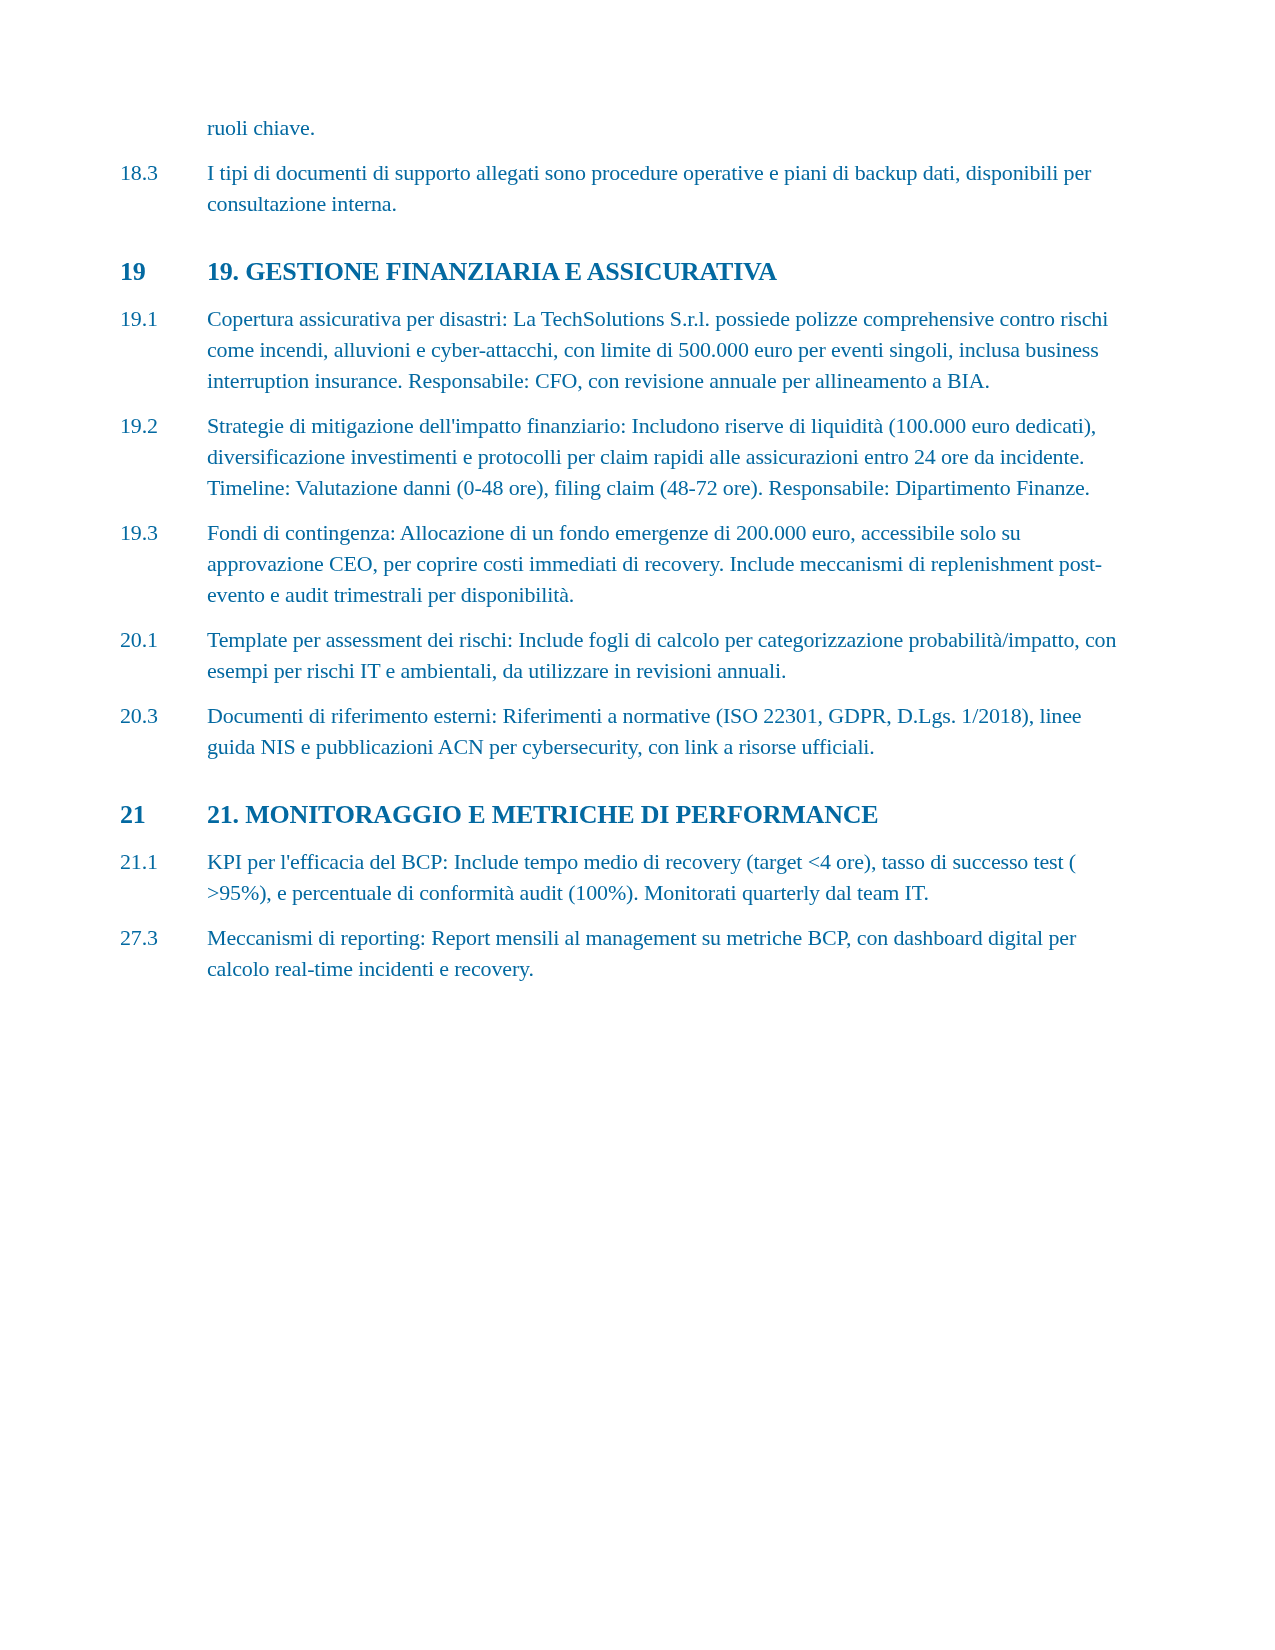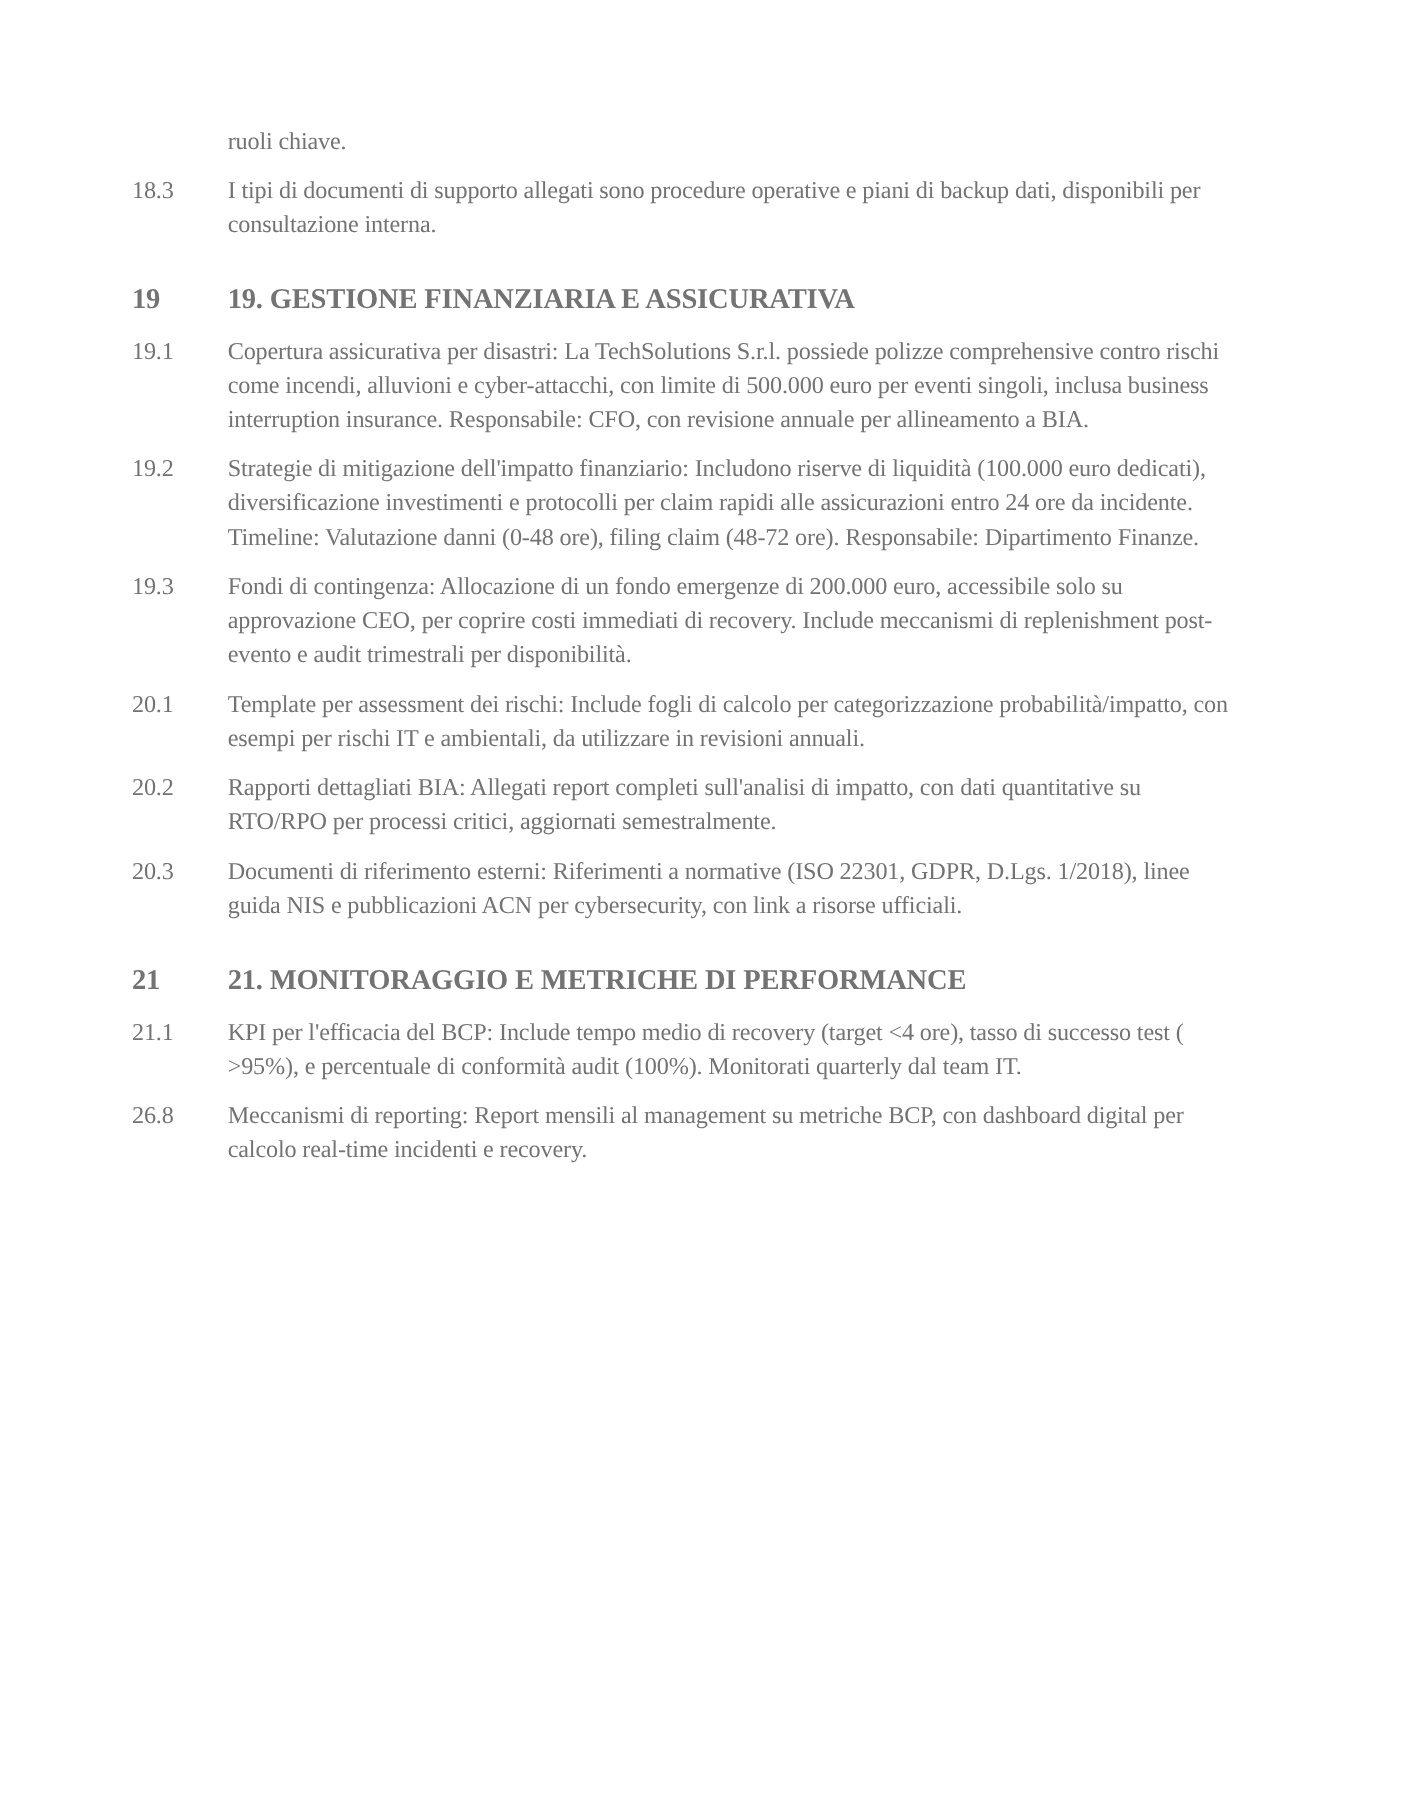--- a/index.html
+++ b/index.html
@@ -9,21 +9,21 @@
   }
   .page {
     position: relative;
     width: 1275px;
     height: 1166px;
     background: #ffffff;
     box-sizing: border-box;
     padding: 112px 150px 0 120px;
     overflow: hidden;
     font-family: "Liberation Serif", "DejaVu Serif", serif;
-    color: #737373;
+    color: #0369a1;
   }
   .row {
     display: flex;
     align-items: baseline;
   }
   .num {
     flex: 0 0 65px;
     width: 65px;
     text-align: left;
     white-space: nowrap;
@@ -80,34 +80,30 @@
   <div class="row item">
     <div class="num">19.3</div>
     <div class="txt">Fondi di contingenza: Allocazione di un fondo emergenze di 200.000 euro, accessibile solo su approvazione CEO, per coprire costi immediati di recovery. Include meccanismi di replenishment post-evento e audit trimestrali per disponibilità.</div>
   </div>
 
   <div class="row item">
     <div class="num">20.1</div>
     <div class="txt">Template per assessment dei rischi: Include fogli di calcolo per categorizzazione probabilità/impatto, con esempi per rischi IT e ambientali, da utilizzare in revisioni annuali.</div>
   </div>
   <div class="row item">
-    <div class="num">20.2</div>
-    <div class="txt">Rapporti dettagliati BIA: Allegati report completi sull'analisi di impatto, con dati quantitative su RTO/RPO per processi critici, aggiornati semestralmente.</div>
-  </div>
-  <div class="row item">
     <div class="num">20.3</div>
     <div class="txt">Documenti di riferimento esterni: Riferimenti a normative (ISO 22301, GDPR, D.Lgs. 1/2018), linee guida NIS e pubblicazioni ACN per cybersecurity, con link a risorse ufficiali.</div>
   </div>
 
   <div class="row heading">
     <div class="num">21</div>
     <div class="txt">21. MONITORAGGIO E METRICHE DI PERFORMANCE</div>
   </div>
   <div class="row item">
     <div class="num">21.1</div>
     <div class="txt">KPI per l'efficacia del BCP: Include tempo medio di recovery (target &lt;4 ore), tasso di successo test ( &gt;95%), e percentuale di conformità audit (100%). Monitorati quarterly dal team IT.</div>
   </div>
   <div class="row item">
-    <div class="num">26.8</div>
+    <div class="num">27.3</div>
     <div class="txt">Meccanismi di reporting: Report mensili al management su metriche BCP, con dashboard digital per calcolo real-time incidenti e recovery.</div>
   </div>
 
 </div>
 
 </body></html>

